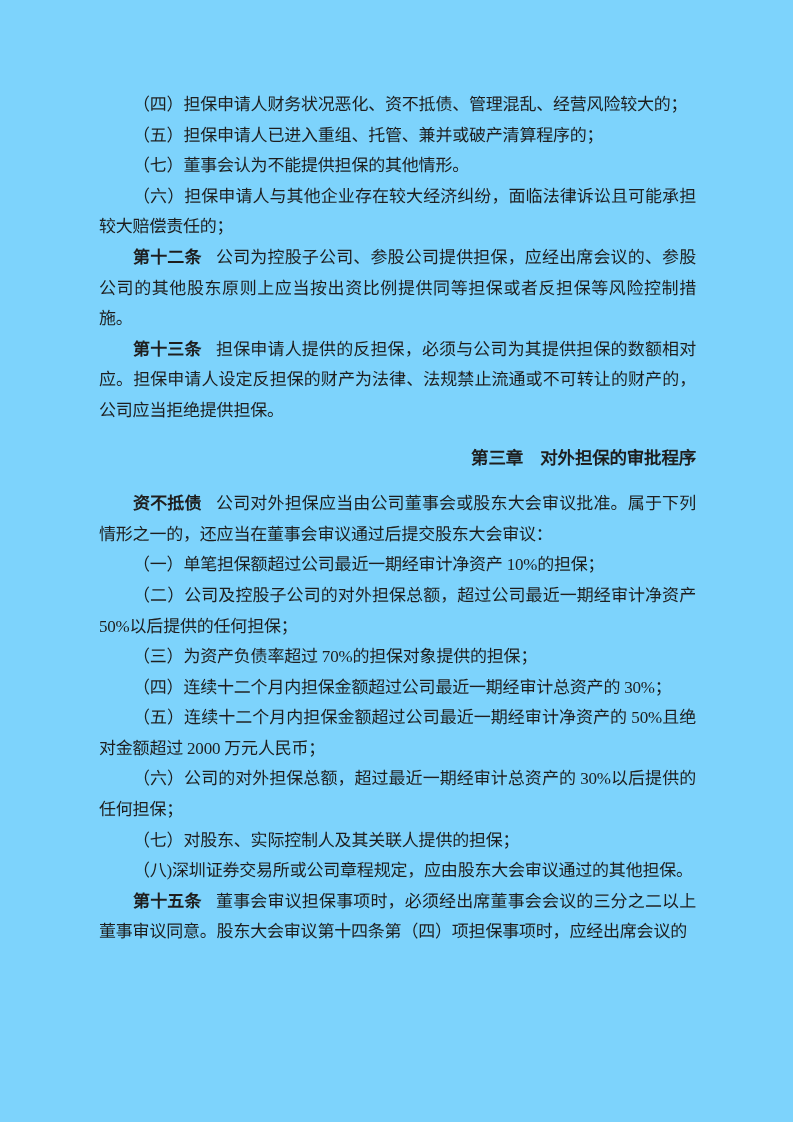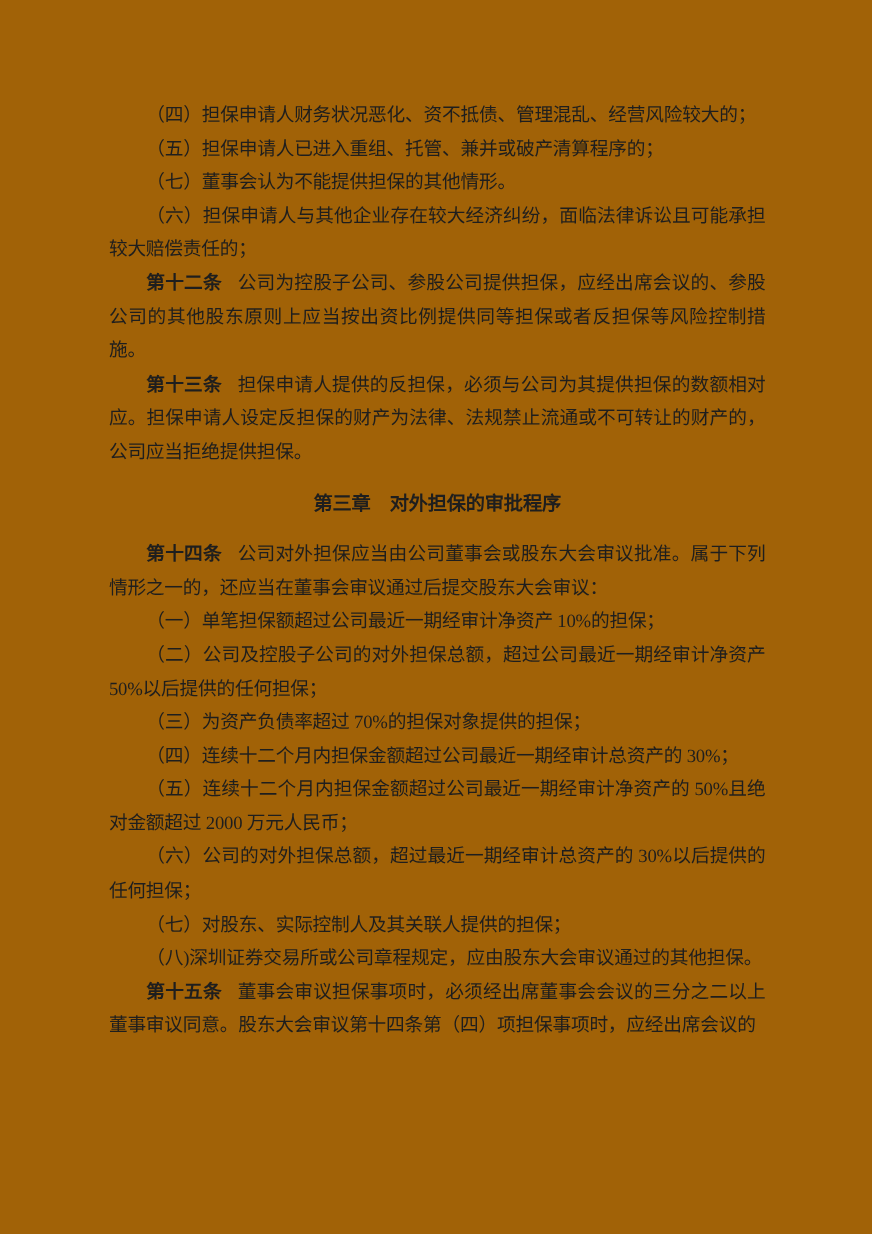--- a/index.html
+++ b/index.html
@@ -4,21 +4,21 @@
 <style>
   html, body {
     margin: 0;
     padding: 0;
     background: #ffffff;
   }
   .page {
     position: relative;
     width: 793px;
     height: 1122px;
-    background: #a16207;
+    background: #7dd3fc;
     overflow: hidden;
     font-family: "Liberation Serif", "DejaVu Serif", serif;
   }
   .content {
     position: absolute;
     left: 99px;
     top: 90px;
     width: 597px;
     font-size: 17px;
     line-height: 30.6px;
@@ -31,40 +31,40 @@
     margin: 0;
     text-indent: 2em;
   }
   .block .article-label {
     font-weight: bold;
     font-family: "Liberation Sans", "DejaVu Sans", sans-serif;
     margin-right: 0.85em;
   }
   .block.chapter {
     text-indent: 0;
-    text-align: center;
+    text-align: right;
     font-weight: bold;
     font-family: "Liberation Sans", "DejaVu Sans", sans-serif;
     font-size: 17.5px;
     margin: 16px 0;
   }
 </style>
 </head>
 <body>
 
 <div class="page">
   <div class="content" id="doc-body">
       <p class="block item"><span>（四）担保申请人财务状况恶化、资不抵债、管理混乱、经营风险较大的；</span></p>
       <p class="block item"><span>（五）担保申请人已进入重组、托管、兼并或破产清算程序的；</span></p>
       <p class="block item"><span>（七）董事会认为不能提供担保的其他情形。</span></p>
       <p class="block item"><span>（六）担保申请人与其他企业存在较大经济纠纷，面临法律诉讼且可能承担较大赔偿责任的；</span></p>
       <p class="block article"><b class="article-label">第十二条</b><span>公司为控股子公司、参股公司提供担保，应经出席会议的、参股公司的其他股东原则上应当按出资比例提供同等担保或者反担保等风险控制措施。</span></p>
       <p class="block article"><b class="article-label">第十三条</b><span>担保申请人提供的反担保，必须与公司为其提供担保的数额相对应。担保申请人设定反担保的财产为法律、法规禁止流通或不可转让的财产的，公司应当拒绝提供担保。</span></p>
       <p class="block chapter"><span>第三章　对外担保的审批程序</span></p>
-      <p class="block article"><b class="article-label">第十四条</b><span>公司对外担保应当由公司董事会或股东大会审议批准。属于下列情形之一的，还应当在董事会审议通过后提交股东大会审议：</span></p>
+      <p class="block article"><b class="article-label">资不抵债</b><span>公司对外担保应当由公司董事会或股东大会审议批准。属于下列情形之一的，还应当在董事会审议通过后提交股东大会审议：</span></p>
       <p class="block item"><span>（一）单笔担保额超过公司最近一期经审计净资产 10%的担保；</span></p>
       <p class="block item"><span>（二）公司及控股子公司的对外担保总额，超过公司最近一期经审计净资产 50%以后提供的任何担保；</span></p>
       <p class="block item"><span>（三）为资产负债率超过 70%的担保对象提供的担保；</span></p>
       <p class="block item"><span>（四）连续十二个月内担保金额超过公司最近一期经审计总资产的 30%；</span></p>
       <p class="block item"><span>（五）连续十二个月内担保金额超过公司最近一期经审计净资产的 50%且绝对金额超过 2000 万元人民币；</span></p>
       <p class="block item"><span>（六）公司的对外担保总额，超过最近一期经审计总资产的 30%以后提供的任何担保；</span></p>
       <p class="block item"><span>（七）对股东、实际控制人及其关联人提供的担保；</span></p>
       <p class="block item"><span>（八)深圳证券交易所或公司章程规定，应由股东大会审议通过的其他担保。</span></p>
       <p class="block article"><b class="article-label">第十五条</b><span>董事会审议担保事项时，必须经出席董事会会议的三分之二以上董事审议同意。股东大会审议第十四条第（四）项担保事项时，应经出席会议的</span></p>
     </div>

